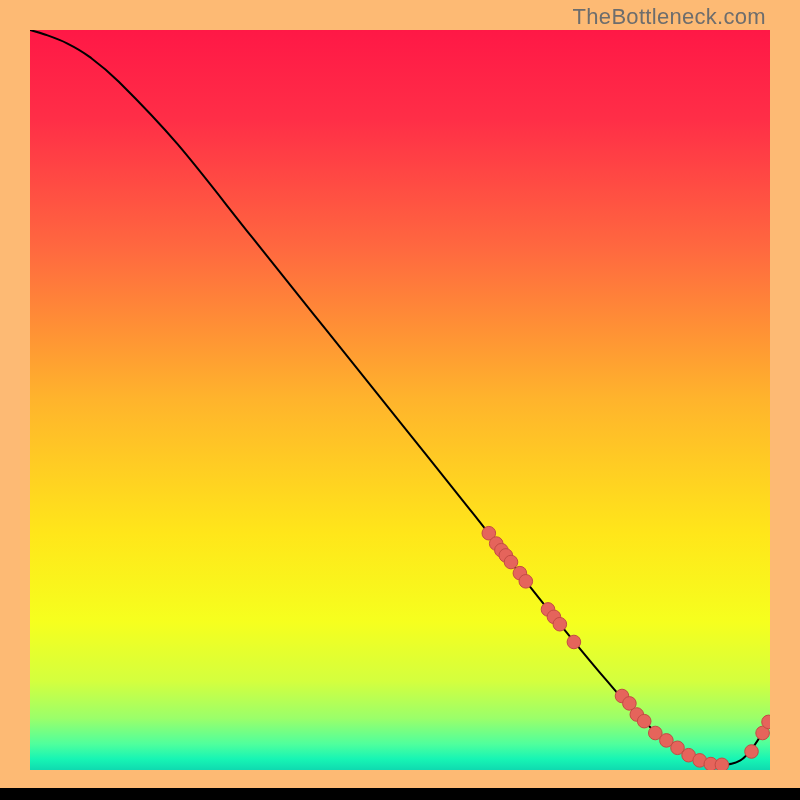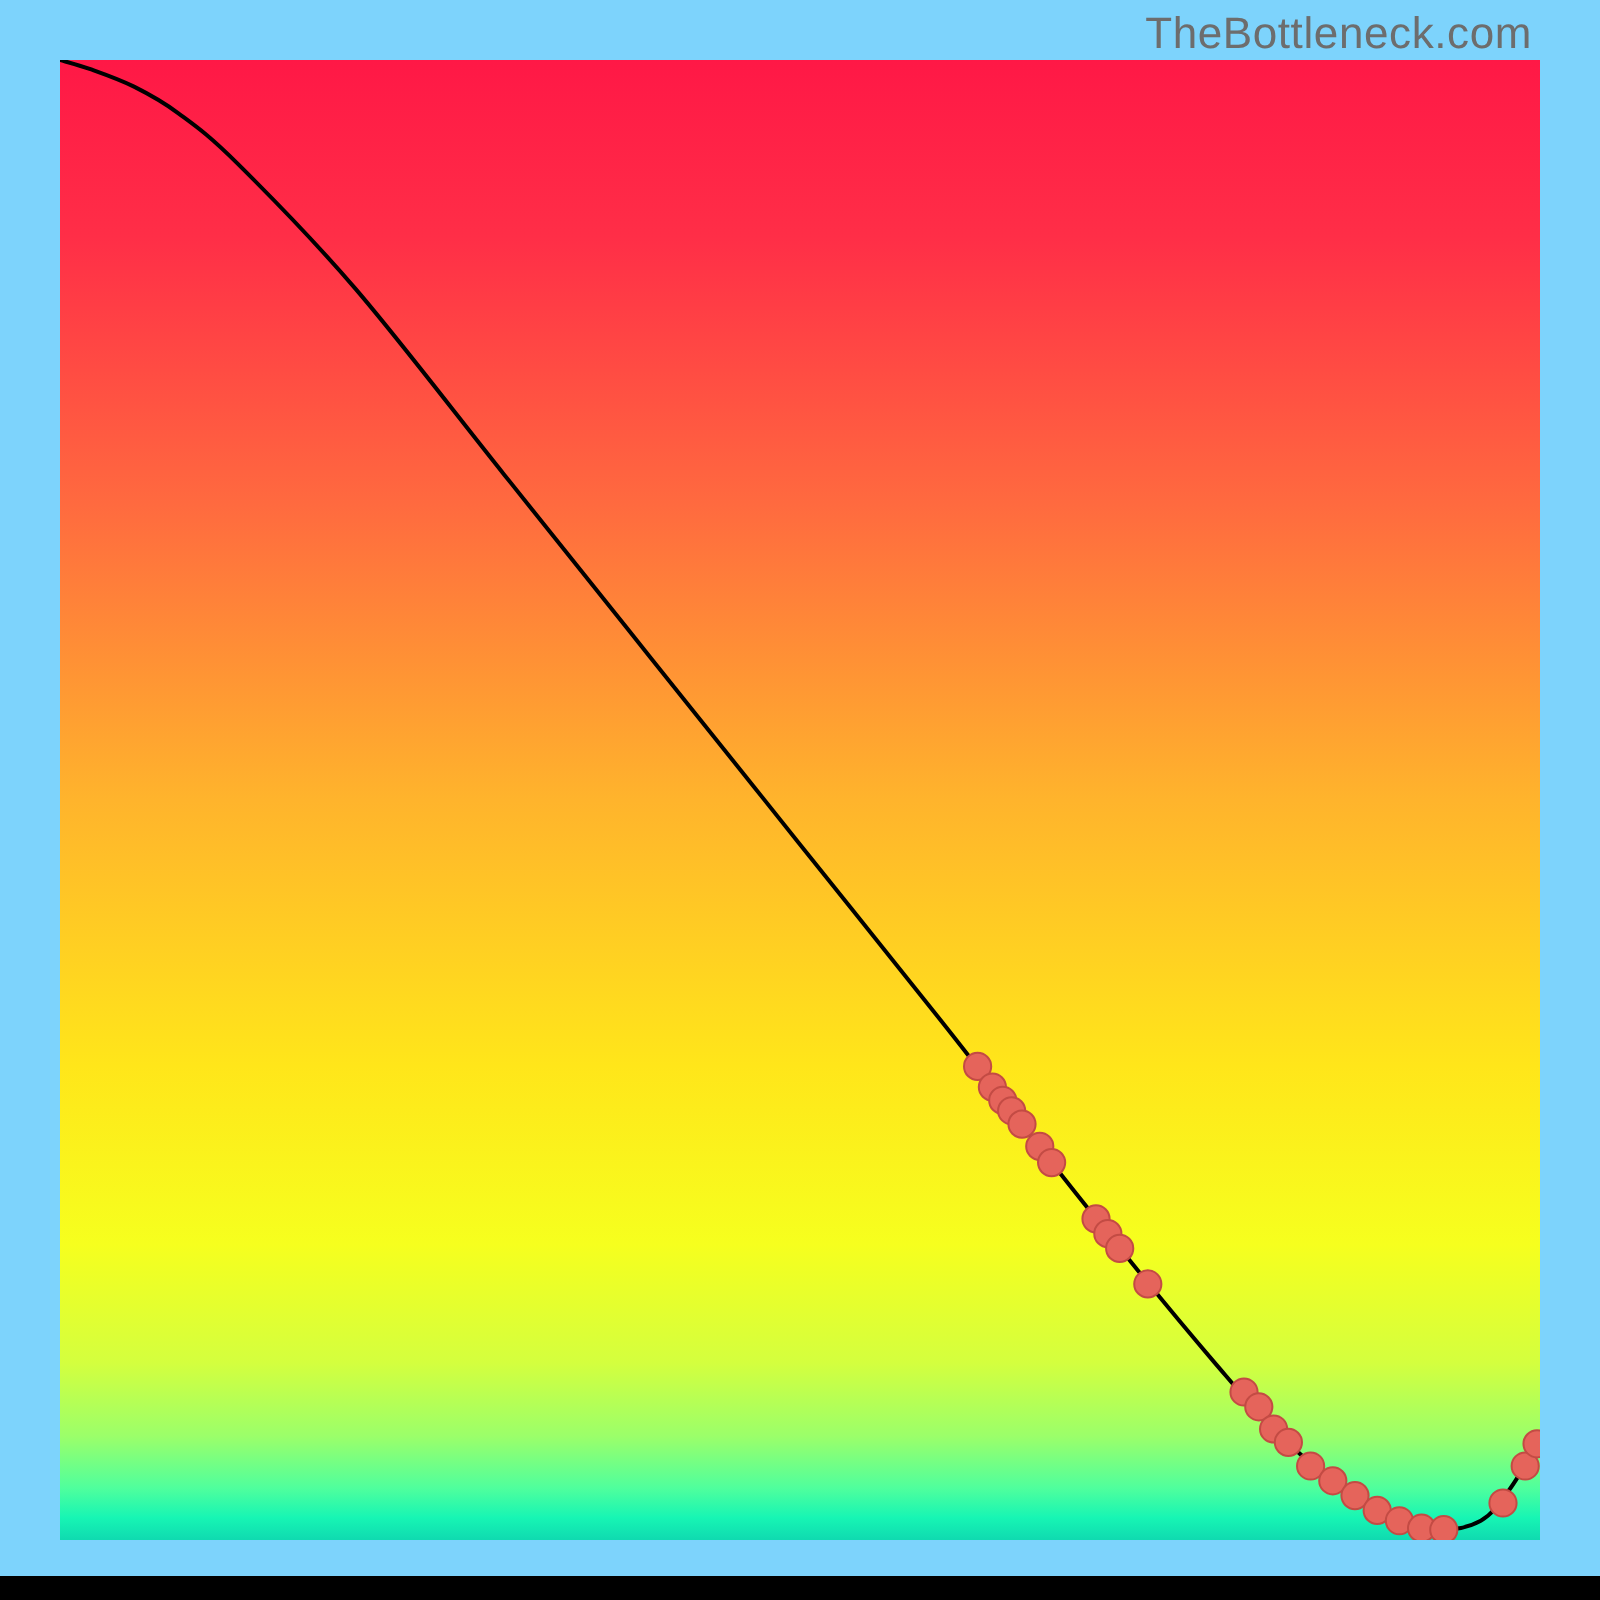--- a/index.html
+++ b/index.html
@@ -8,21 +8,21 @@
     width: 800px;
     height: 800px;
     background: #000;
     overflow: hidden;
     font-family: Arial, Helvetica, sans-serif;
   }
   .stage {
     position: relative;
     width: 800px;
     height: 788px;
-    background: #7dd3fc;
+    background: #fdba74;
     text-decoration: underline;
   }
   .plot-area {
     position: absolute;
     left: 30px;
     top: 30px;
     width: 740px;
     height: 740px;
   }
   .gradient-bg {

